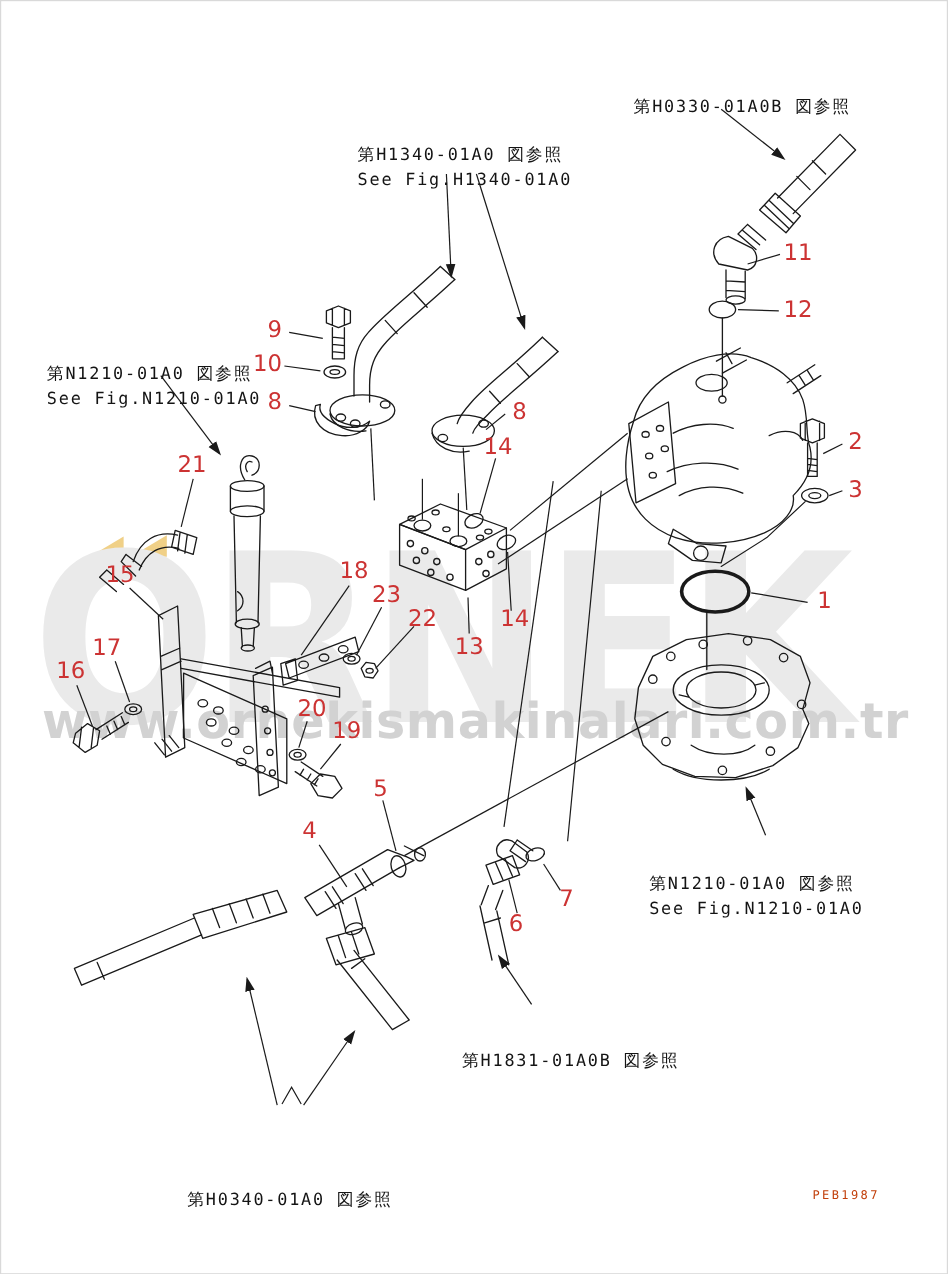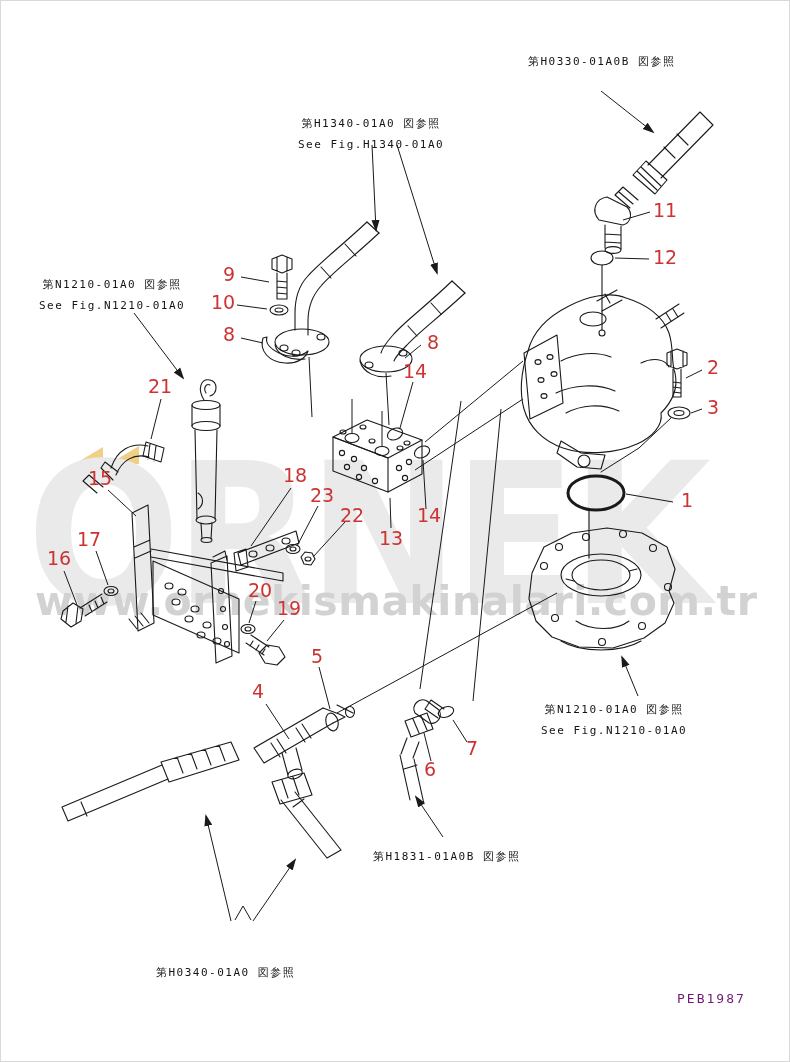--- a/index.html
+++ b/index.html
@@ -29,29 +29,29 @@
   svg.diagram { position:absolute; left:0; top:0; z-index:2; }
   .part  { stroke:#1a1a1a; stroke-width:1.1; fill:none; stroke-linecap:round; stroke-linejoin:round; }
   .lead  { stroke:#1a1a1a; stroke-width:1;   fill:none; }
   .thick { stroke-width:3; }
   text.callout {
     font-family:"DejaVu Sans","Liberation Sans",sans-serif;
     font-size:19px; text-anchor:middle;
   }
   
   .ref-label {
-    position:absolute; z-index:3; text-align:center; white-space:nowrap;
+    position:absolute; z-index:3; text-align:left; white-space:nowrap;
     font-family:"DejaVu Sans Mono","Liberation Mono",monospace;
-    font-size:11px; letter-spacing:1.5px; line-height:21px; color:#141414;
+    font-size:14px; letter-spacing:1.5px; line-height:21px; color:#141414;margin-top:28px;
   }
   .ref-label span { display:block; }
   .part-code {
     position:absolute; z-index:3; left:676px; top:990px;
     font-family:"DejaVu Sans Mono","Liberation Mono",monospace;
-    font-size:13px; letter-spacing:2px; color:#701a75; white-space:nowrap;
+    font-size:10px; letter-spacing:2px; color:#c2410c; white-space:nowrap;
   }
 </style>
 </head>
 <body>
 
 <div class="stage">
 
   <div class="wm wm-tri t1" style="border-bottom-color: rgb(240, 208, 135);"></div>
   <div class="wm wm-tri t2" style="border-bottom-color: rgb(240, 208, 135);"></div>
   <div class="wm wm-brand" style="color: rgb(234, 234, 234);">ORNEK</div>
@@ -373,33 +373,33 @@
         <text x="259" y="596" class="callout" fill="#cc3333">20</text>
         <text x="159" y="392" class="callout" fill="#cc3333">21</text>
         <text x="351" y="521" class="callout" fill="#cc3333">22</text>
         <text x="321" y="501" class="callout" fill="#cc3333">23</text>
       </g>
   </svg>
 
   <div class="ref-label" style="left:527px; top:50px;">
     <span>第H0330-01A0B 図参照</span>
   </div>
-  <div class="ref-label" style="left:297px; top:112px;">
+  <div class="ref-label" style="left:297px; top:90px;">
     <span>第H1340-01A0 図参照</span>
     <span>See Fig.H1340-01A0</span>
   </div>
   <div class="ref-label" style="left:38px; top:273px;">
     <span>第N1210-01A0 図参照</span>
     <span>See Fig.N1210-01A0</span>
   </div>
   <div class="ref-label" style="left:540px; top:698px;">
     <span>第N1210-01A0 図参照</span>
     <span>See Fig.N1210-01A0</span>
   </div>
-  <div class="ref-label" style="left:372px; top:845px;">
+  <div class="ref-label" style="left:384px; top:845px;">
     <span>第H1831-01A0B 図参照</span>
   </div>
   <div class="ref-label" style="left:155px; top:961px;">
     <span>第H0340-01A0 図参照</span>
   </div>
 
   <div class="part-code">PEB1987</div>
 </div>
 
 </body></html>

